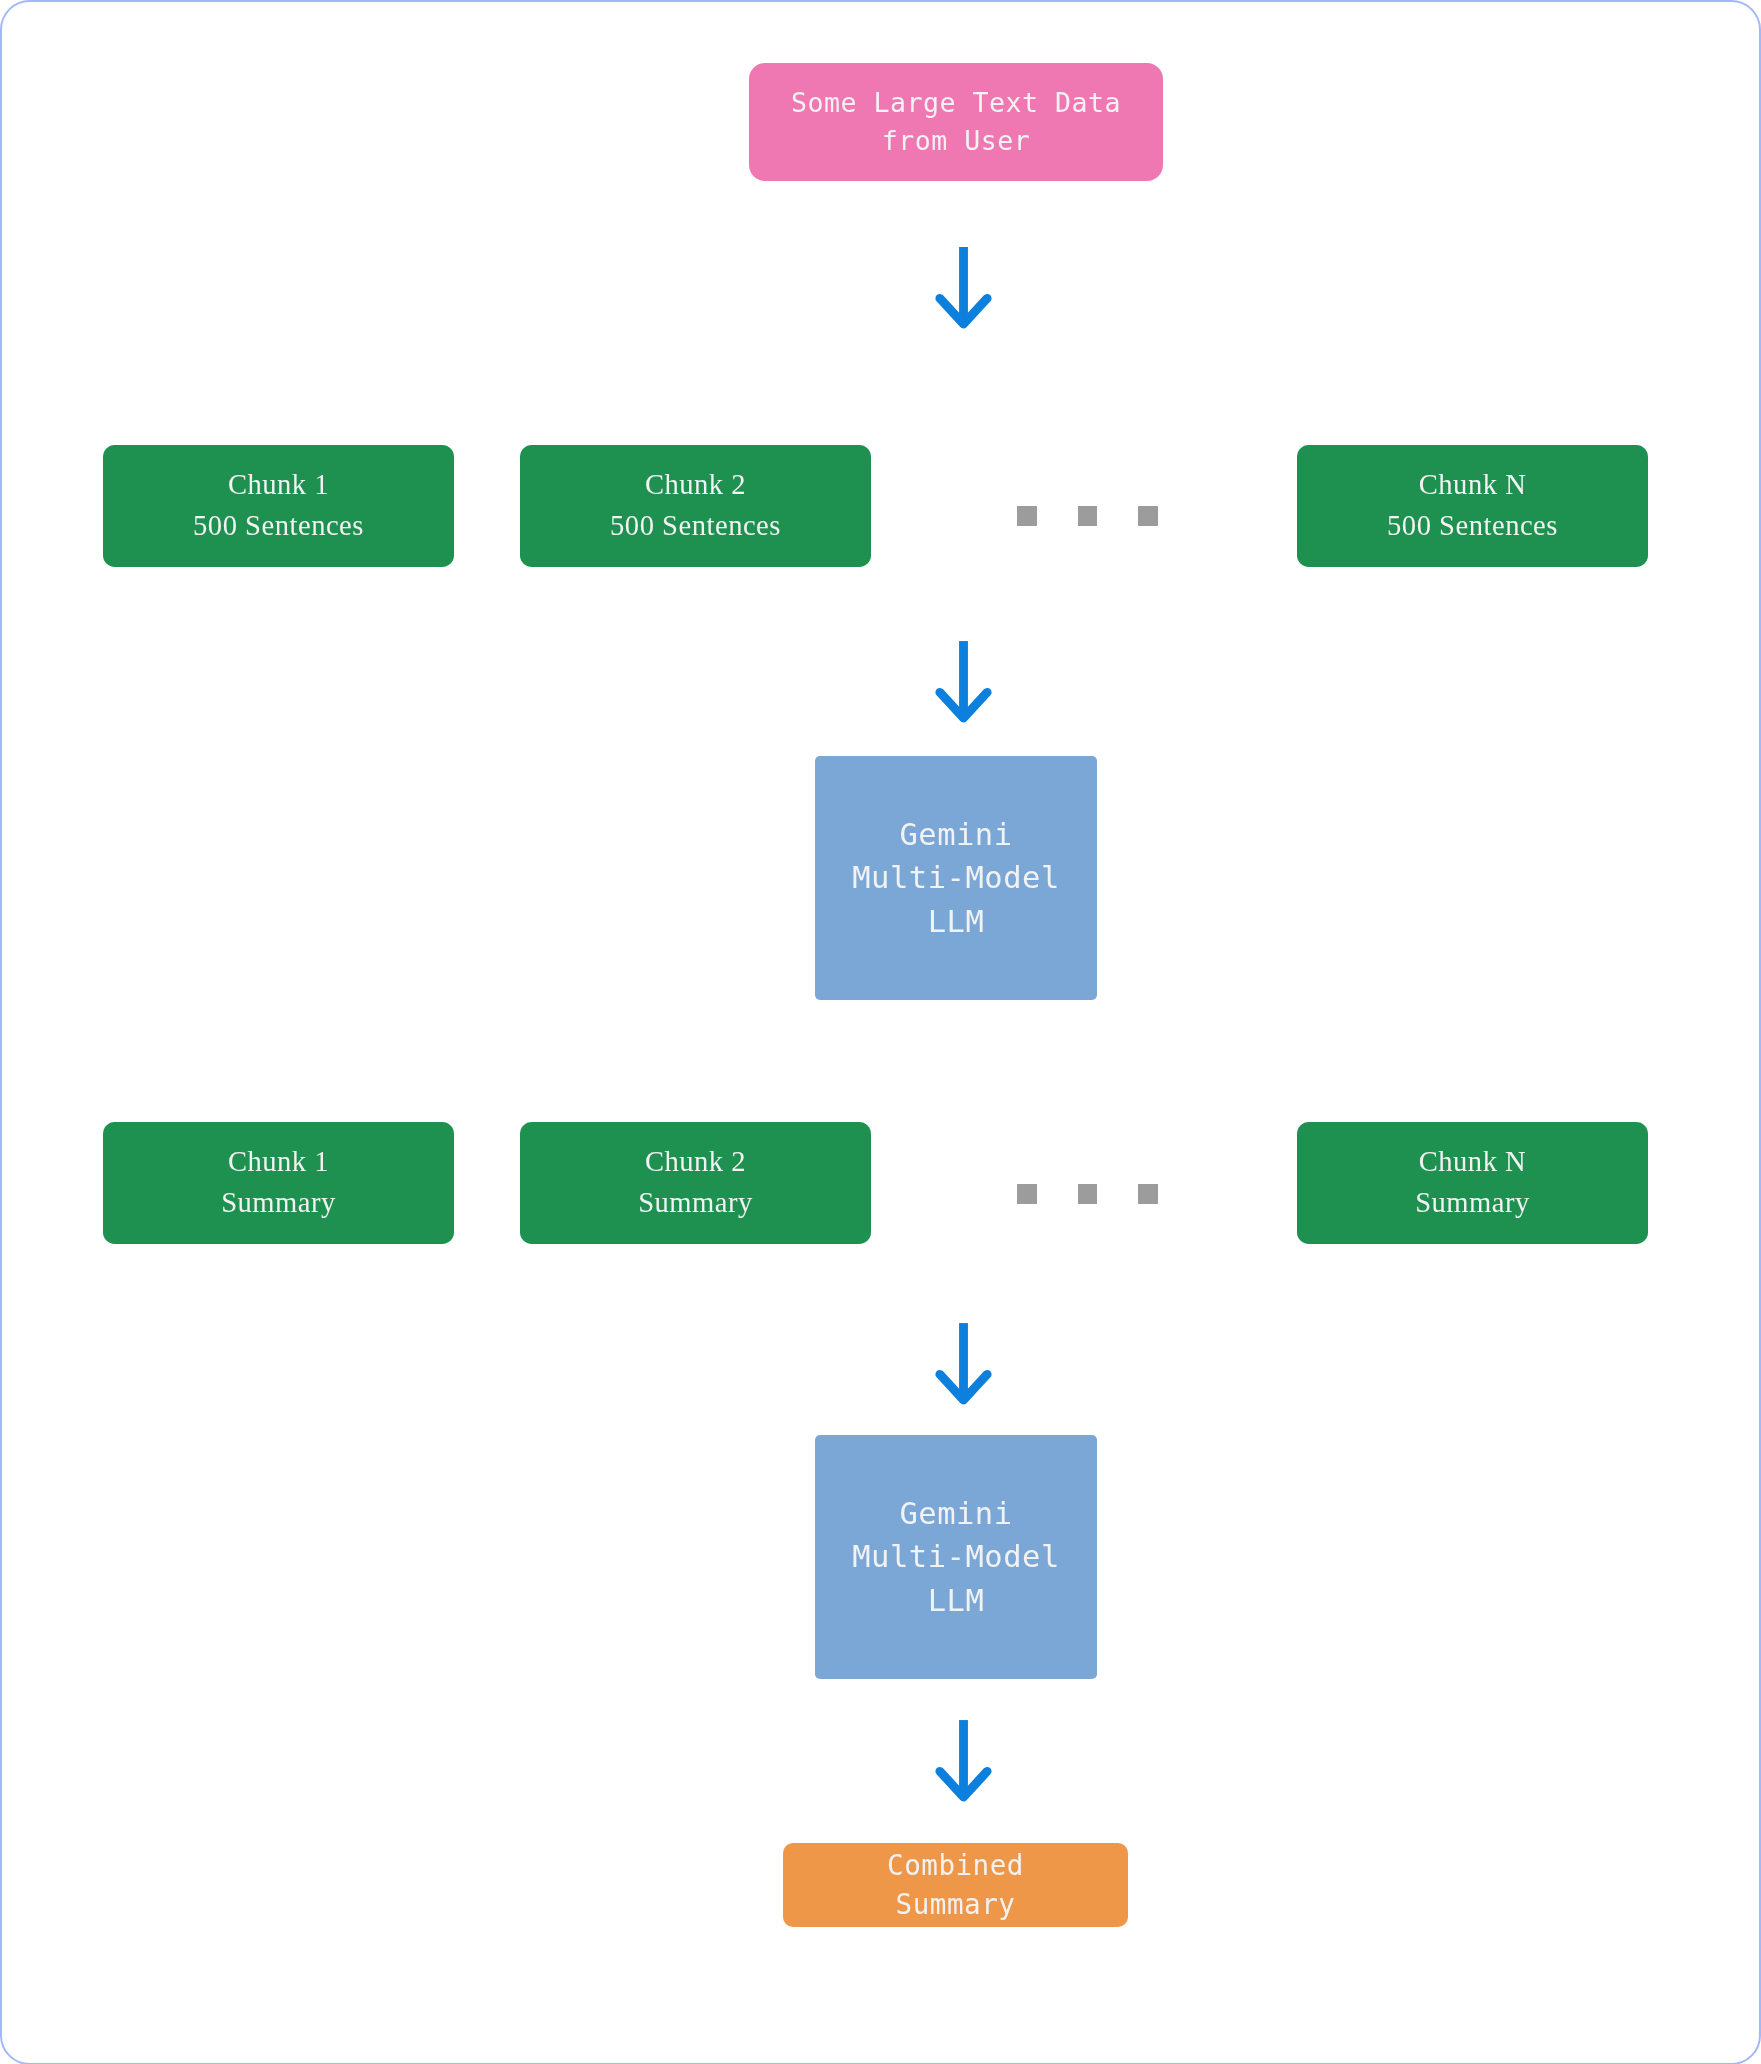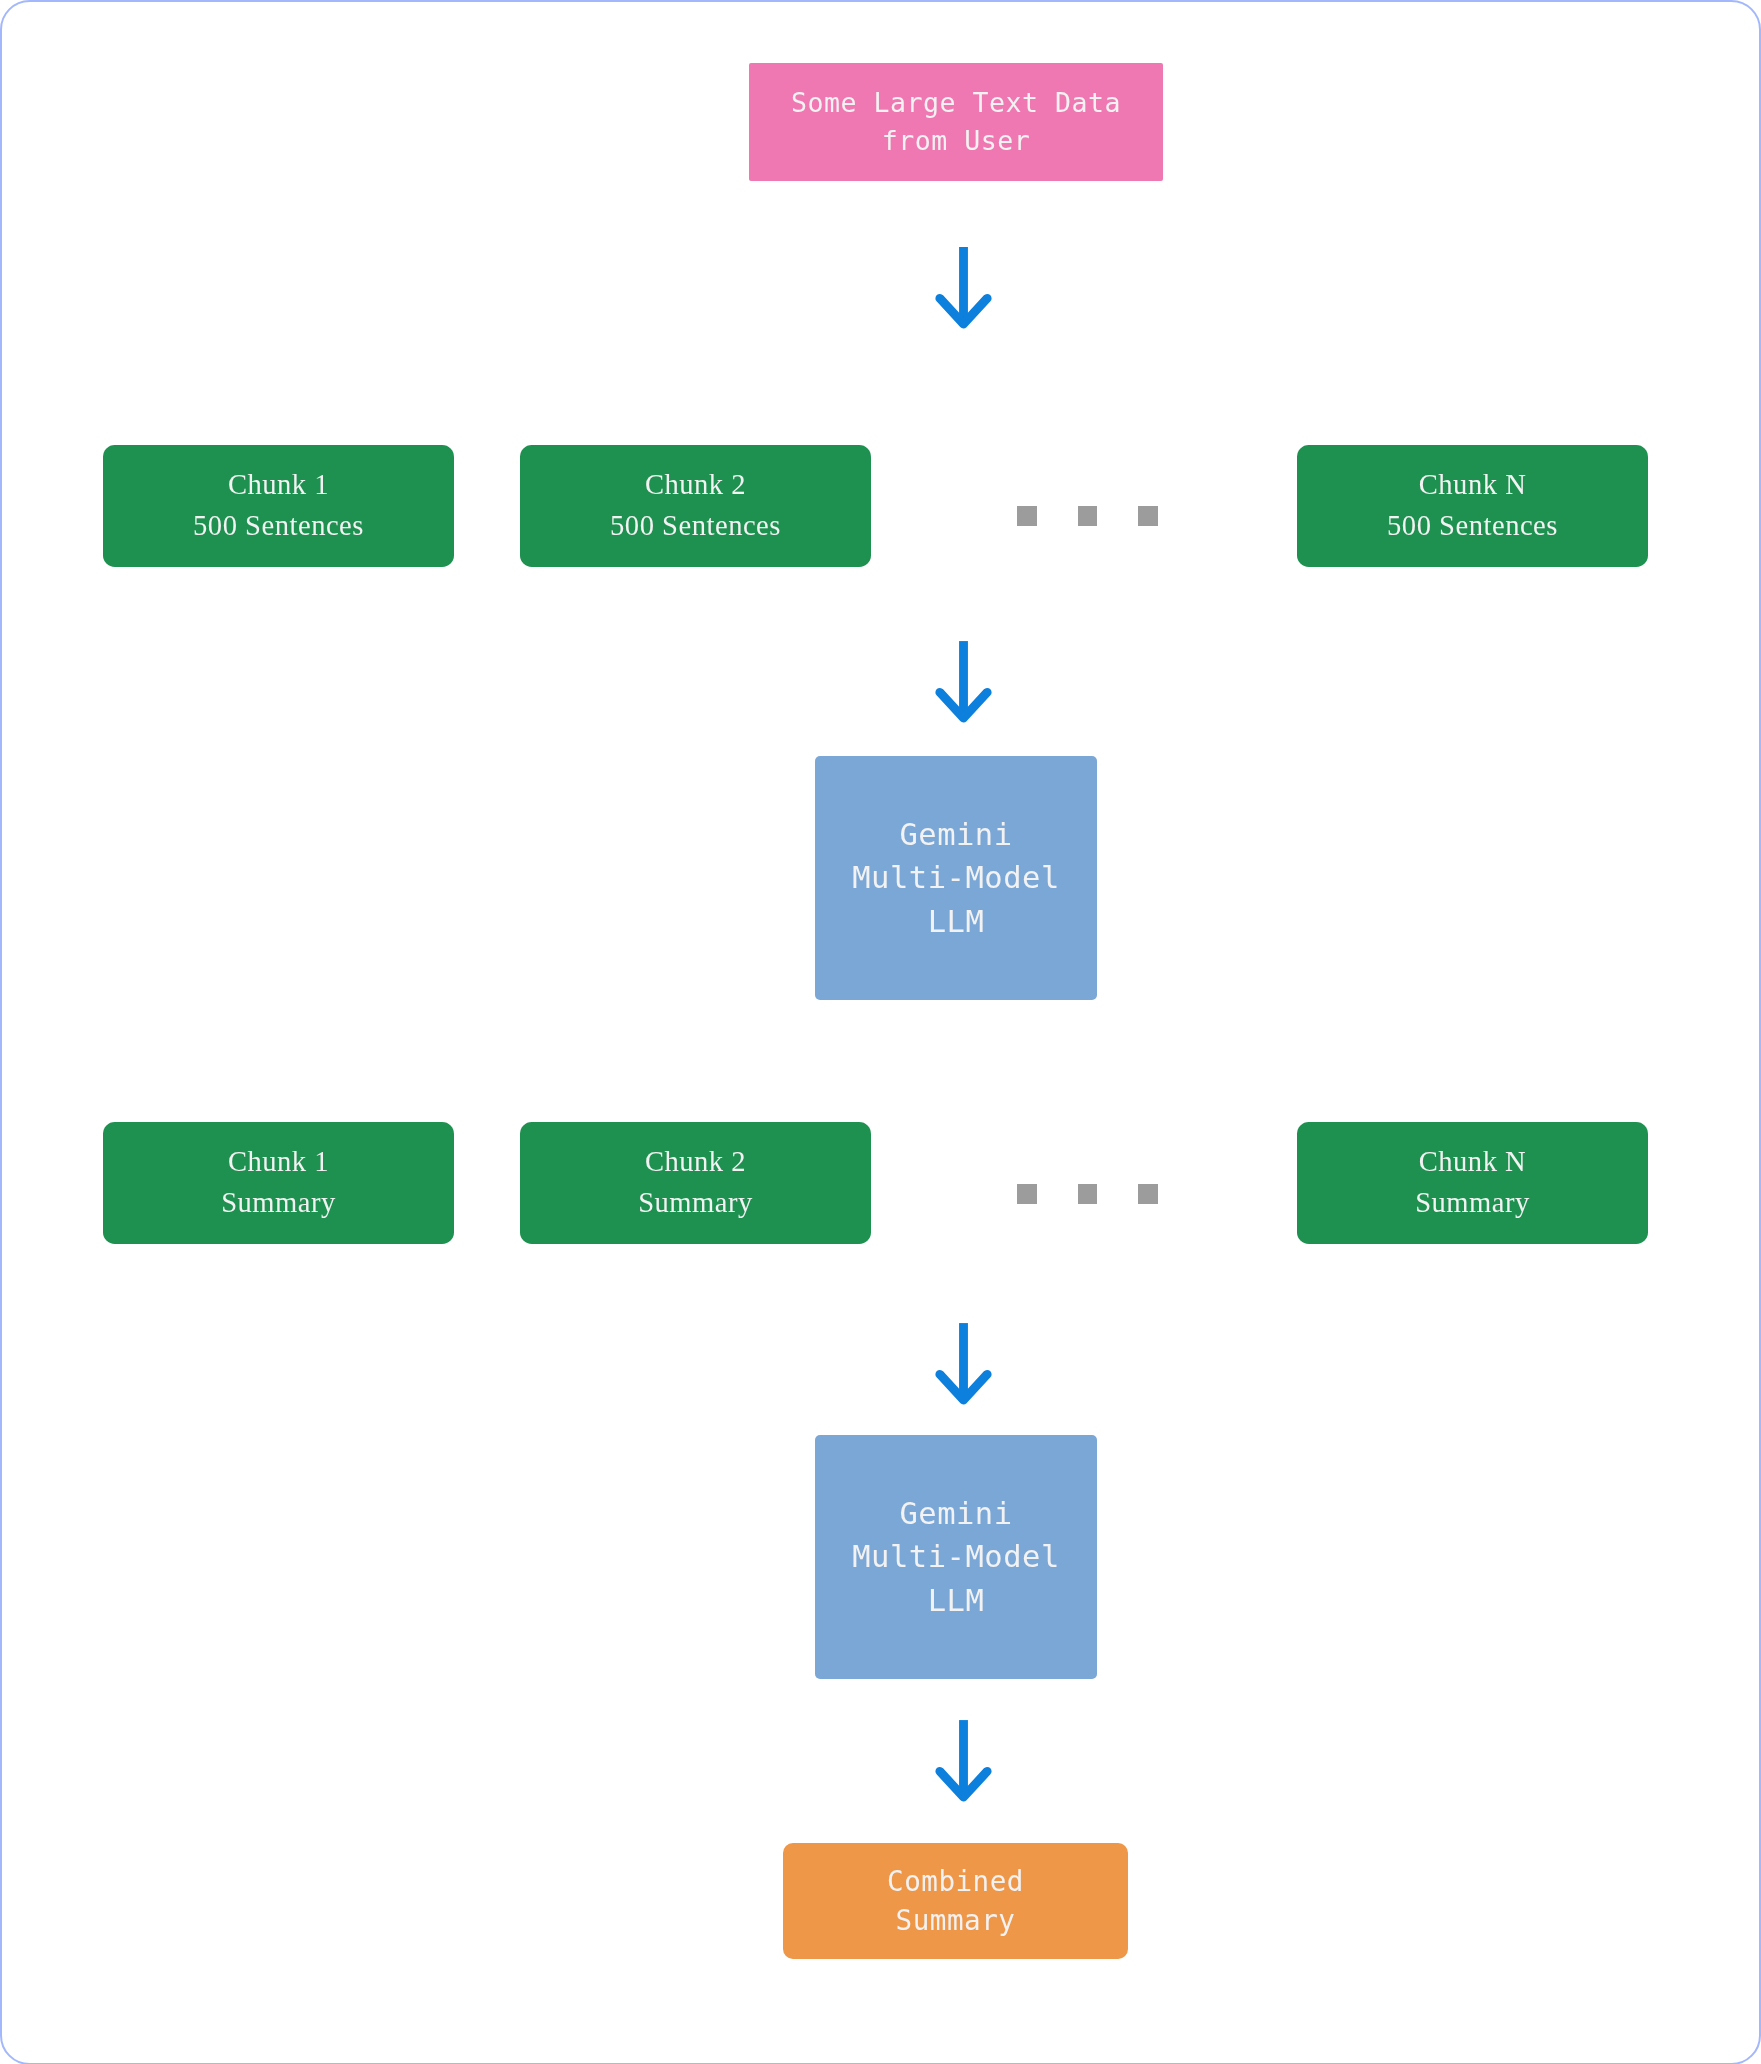--- a/index.html
+++ b/index.html
@@ -40,21 +40,21 @@
     user-select: none;
   }
 
   
   .node-source {
     left: 747px;
     top: 61px;
     width: 414px;
     height: 118px;
     background: #ef78b2;
-    border-radius: 2px;
+    border-radius: 16px;
     font-size: 26.6px;
   }
 
   
   .node-chunk {
     width: 351px;
     height: 122px;
     background: #1e9150;
     border-radius: 11.8px;
     font-size: 28.6px;
@@ -68,21 +68,21 @@
     background: #7ba7d7;
     border-radius: 5px;
     font-size: 30.5px;
   }
 
   
   .node-result {
     left: 781px;
     top: 1841px;
     width: 345px;
-    height: 116px;
+    height: 84px;
     background: #ef9748;
     border-radius: 9.9px;
     font-size: 27.6px;
   }
 
   
   .chunk-r1-1 { left: 101px;  top: 443px; }
   .chunk-r1-2 { left: 518px;  top: 443px; }
   .chunk-r1-n { left: 1295px; top: 443px; }
 

